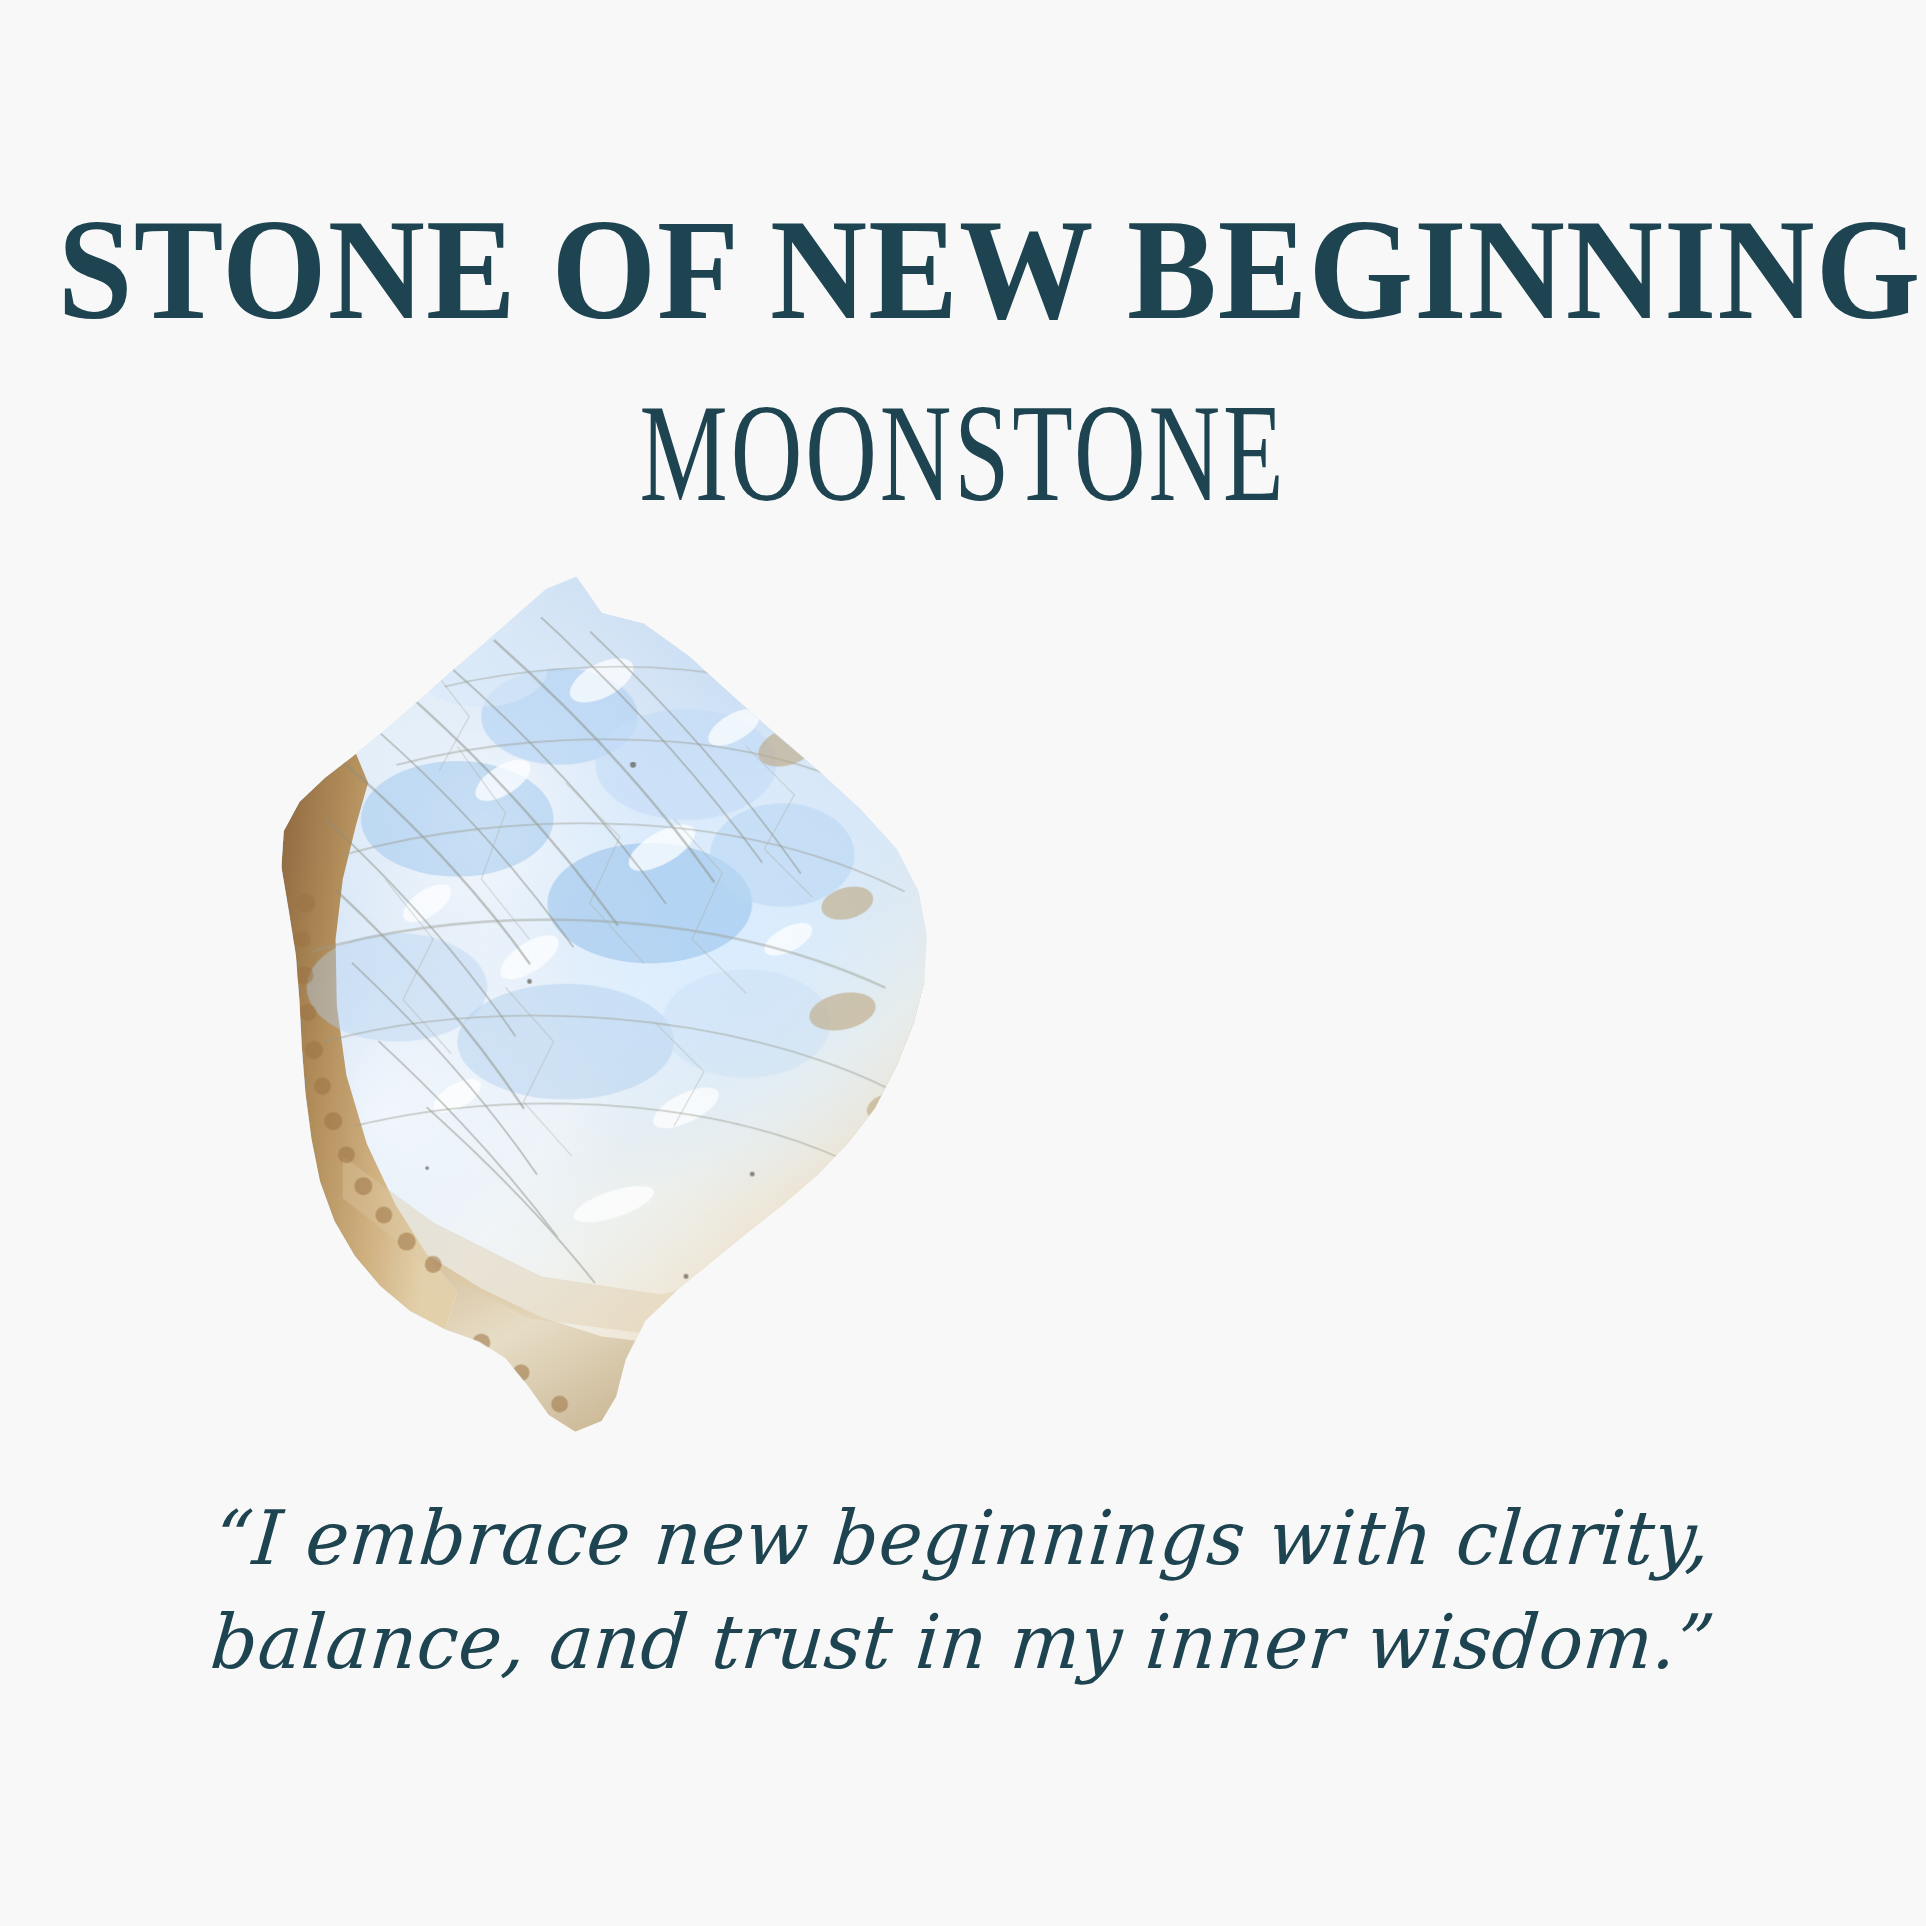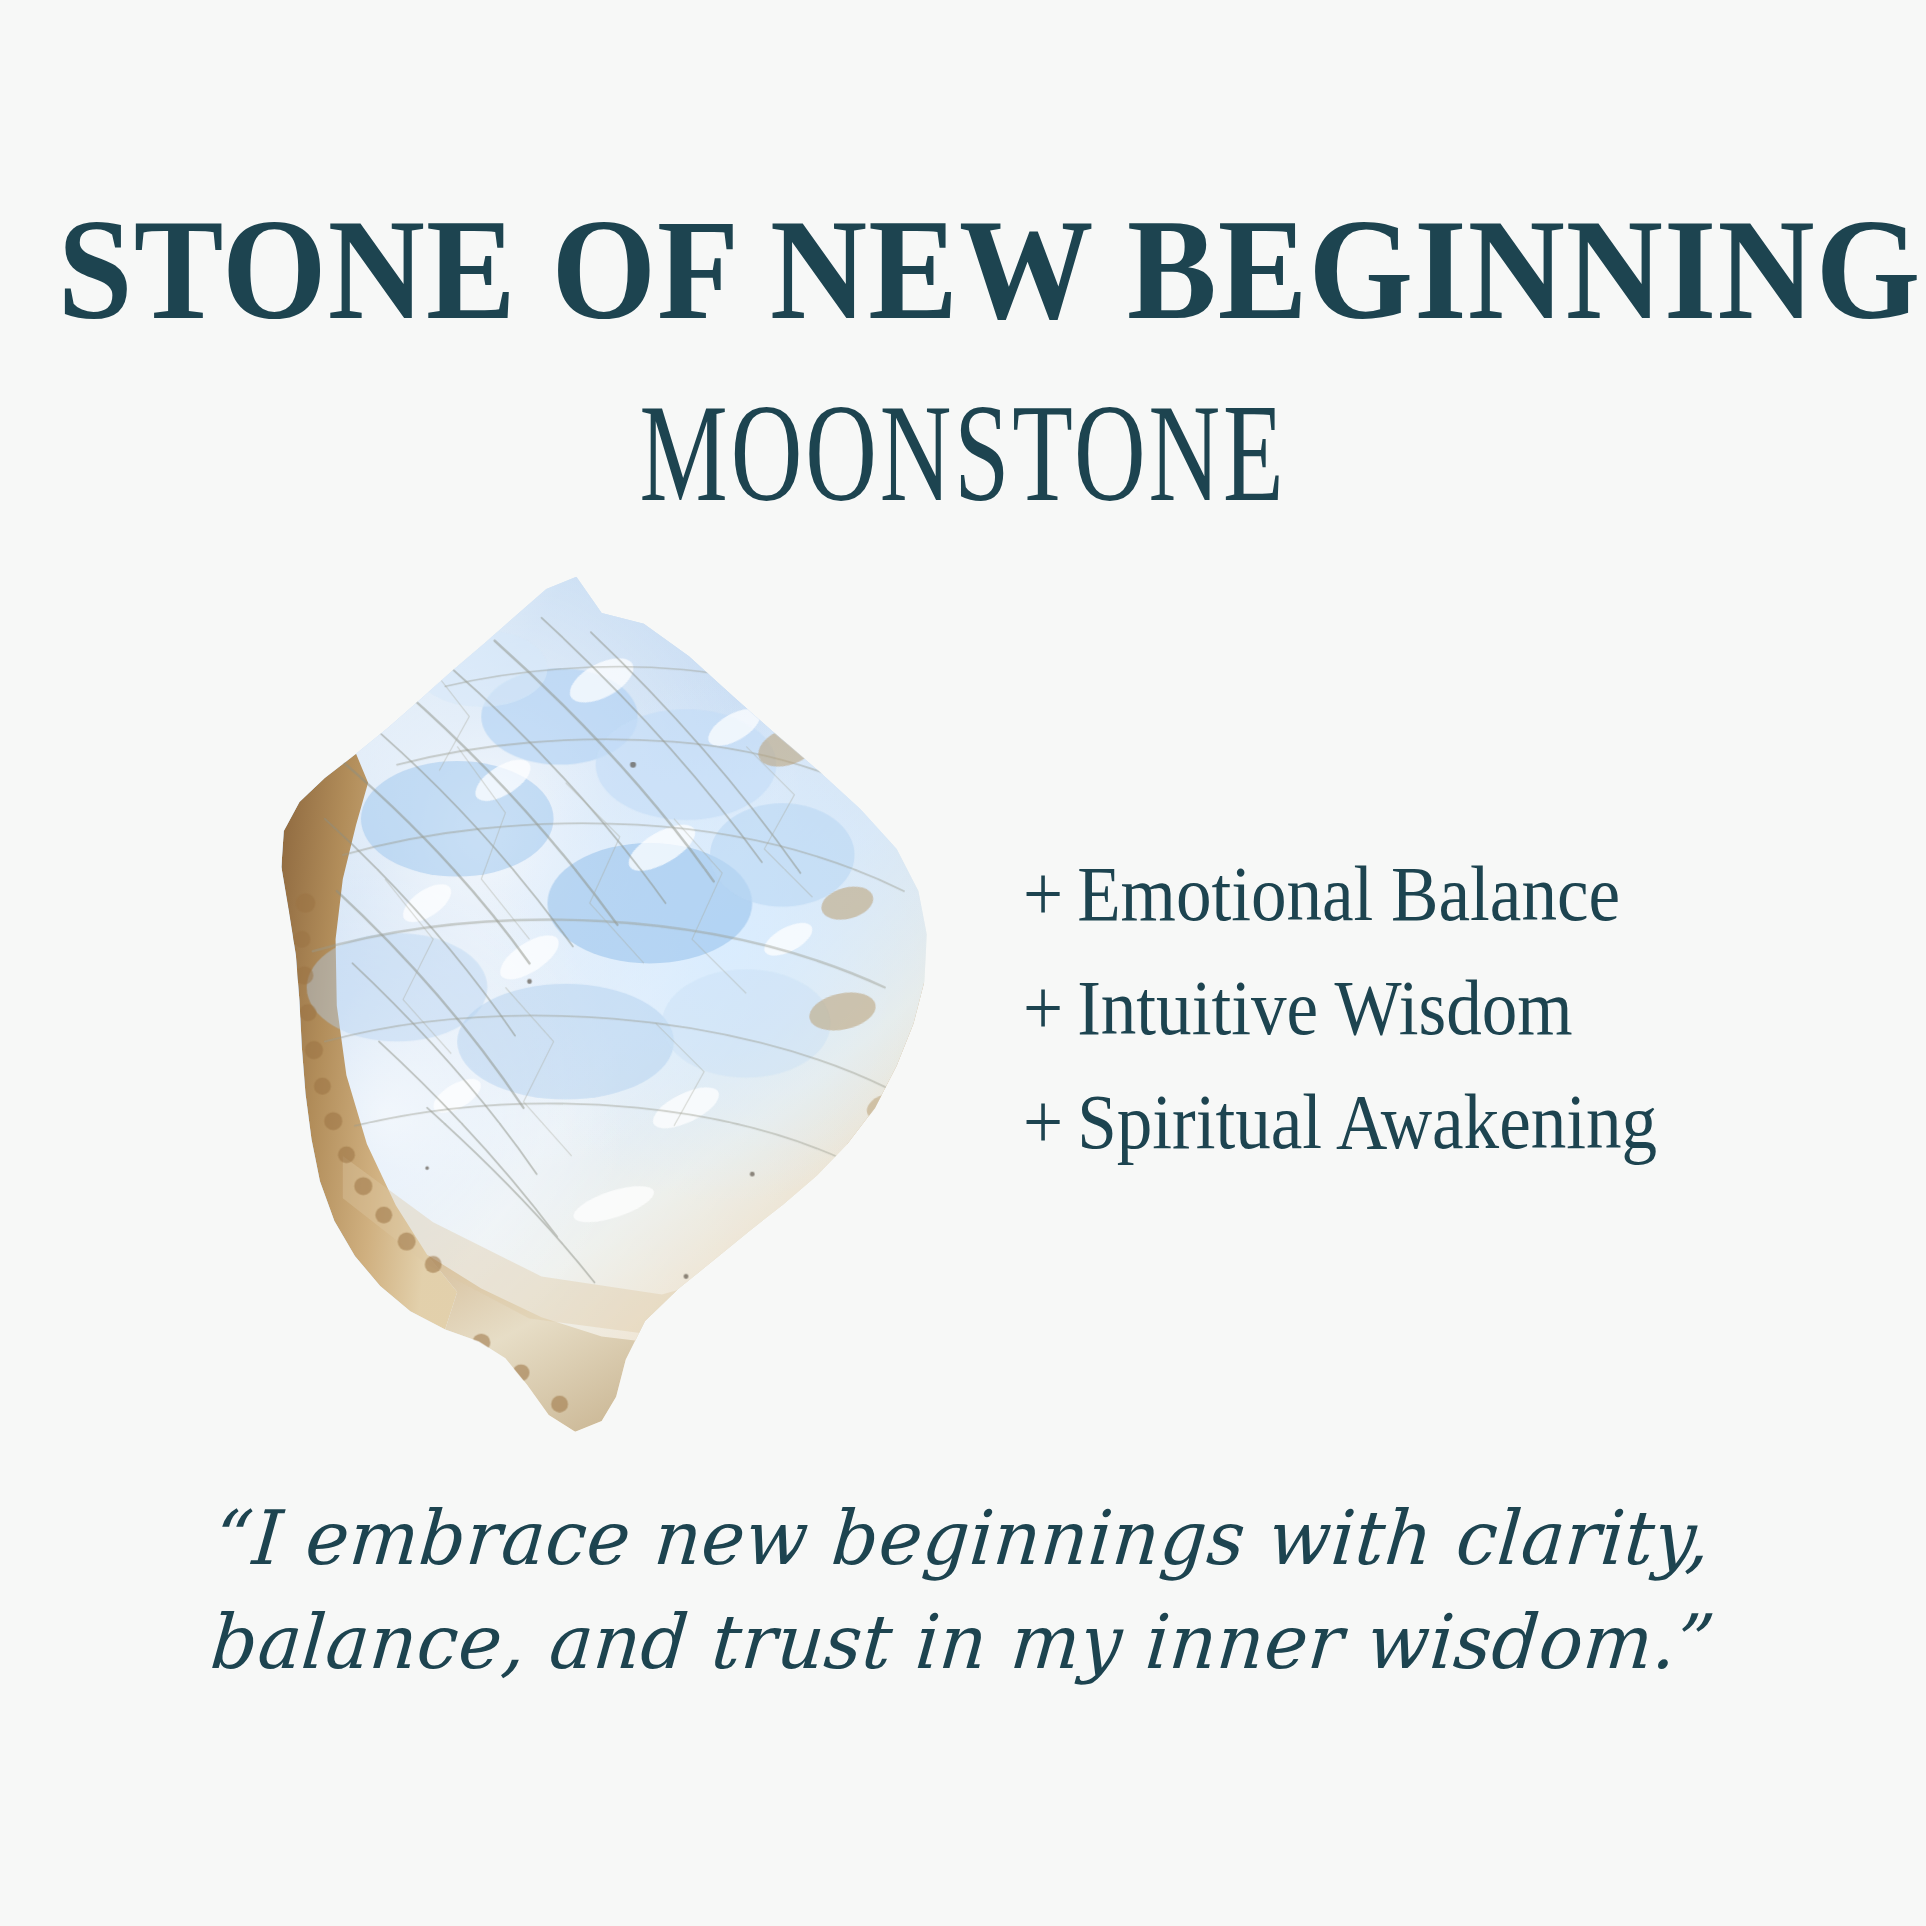--- a/index.html
+++ b/index.html
@@ -276,31 +276,20 @@
           <circle cx="436" cy="1122" r="15"></circle>
             <circle cx="480" cy="1160" r="14"></circle>
           <circle cx="560" cy="1290" r="15"></circle>
             <circle cx="626" cy="1340" r="14"></circle>
           <circle cx="690" cy="1392" r="14"></circle>
         </g>
       </g>
     </svg>
   </div>
 
-  <div class="benefits">
-    <div class="benefit">
-      <span class="plus">+</span><span>Emotional Balance</span>
-    </div>
-    <div class="benefit">
-      <span class="plus">+</span><span>Intuitive Wisdom</span>
-    </div>
-    <div class="benefit">
-      <span class="plus">+</span><span>Spiritual Awakening</span>
-    </div>
-  </div>
 
   <div class="quote">
     <div class="quote-line">“I embrace new beginnings with clarity,</div>
     <div class="quote-line">balance,  and trust in my inner wisdom.”</div>
   </div>
 
 </div>
 
 
 </body></html>

